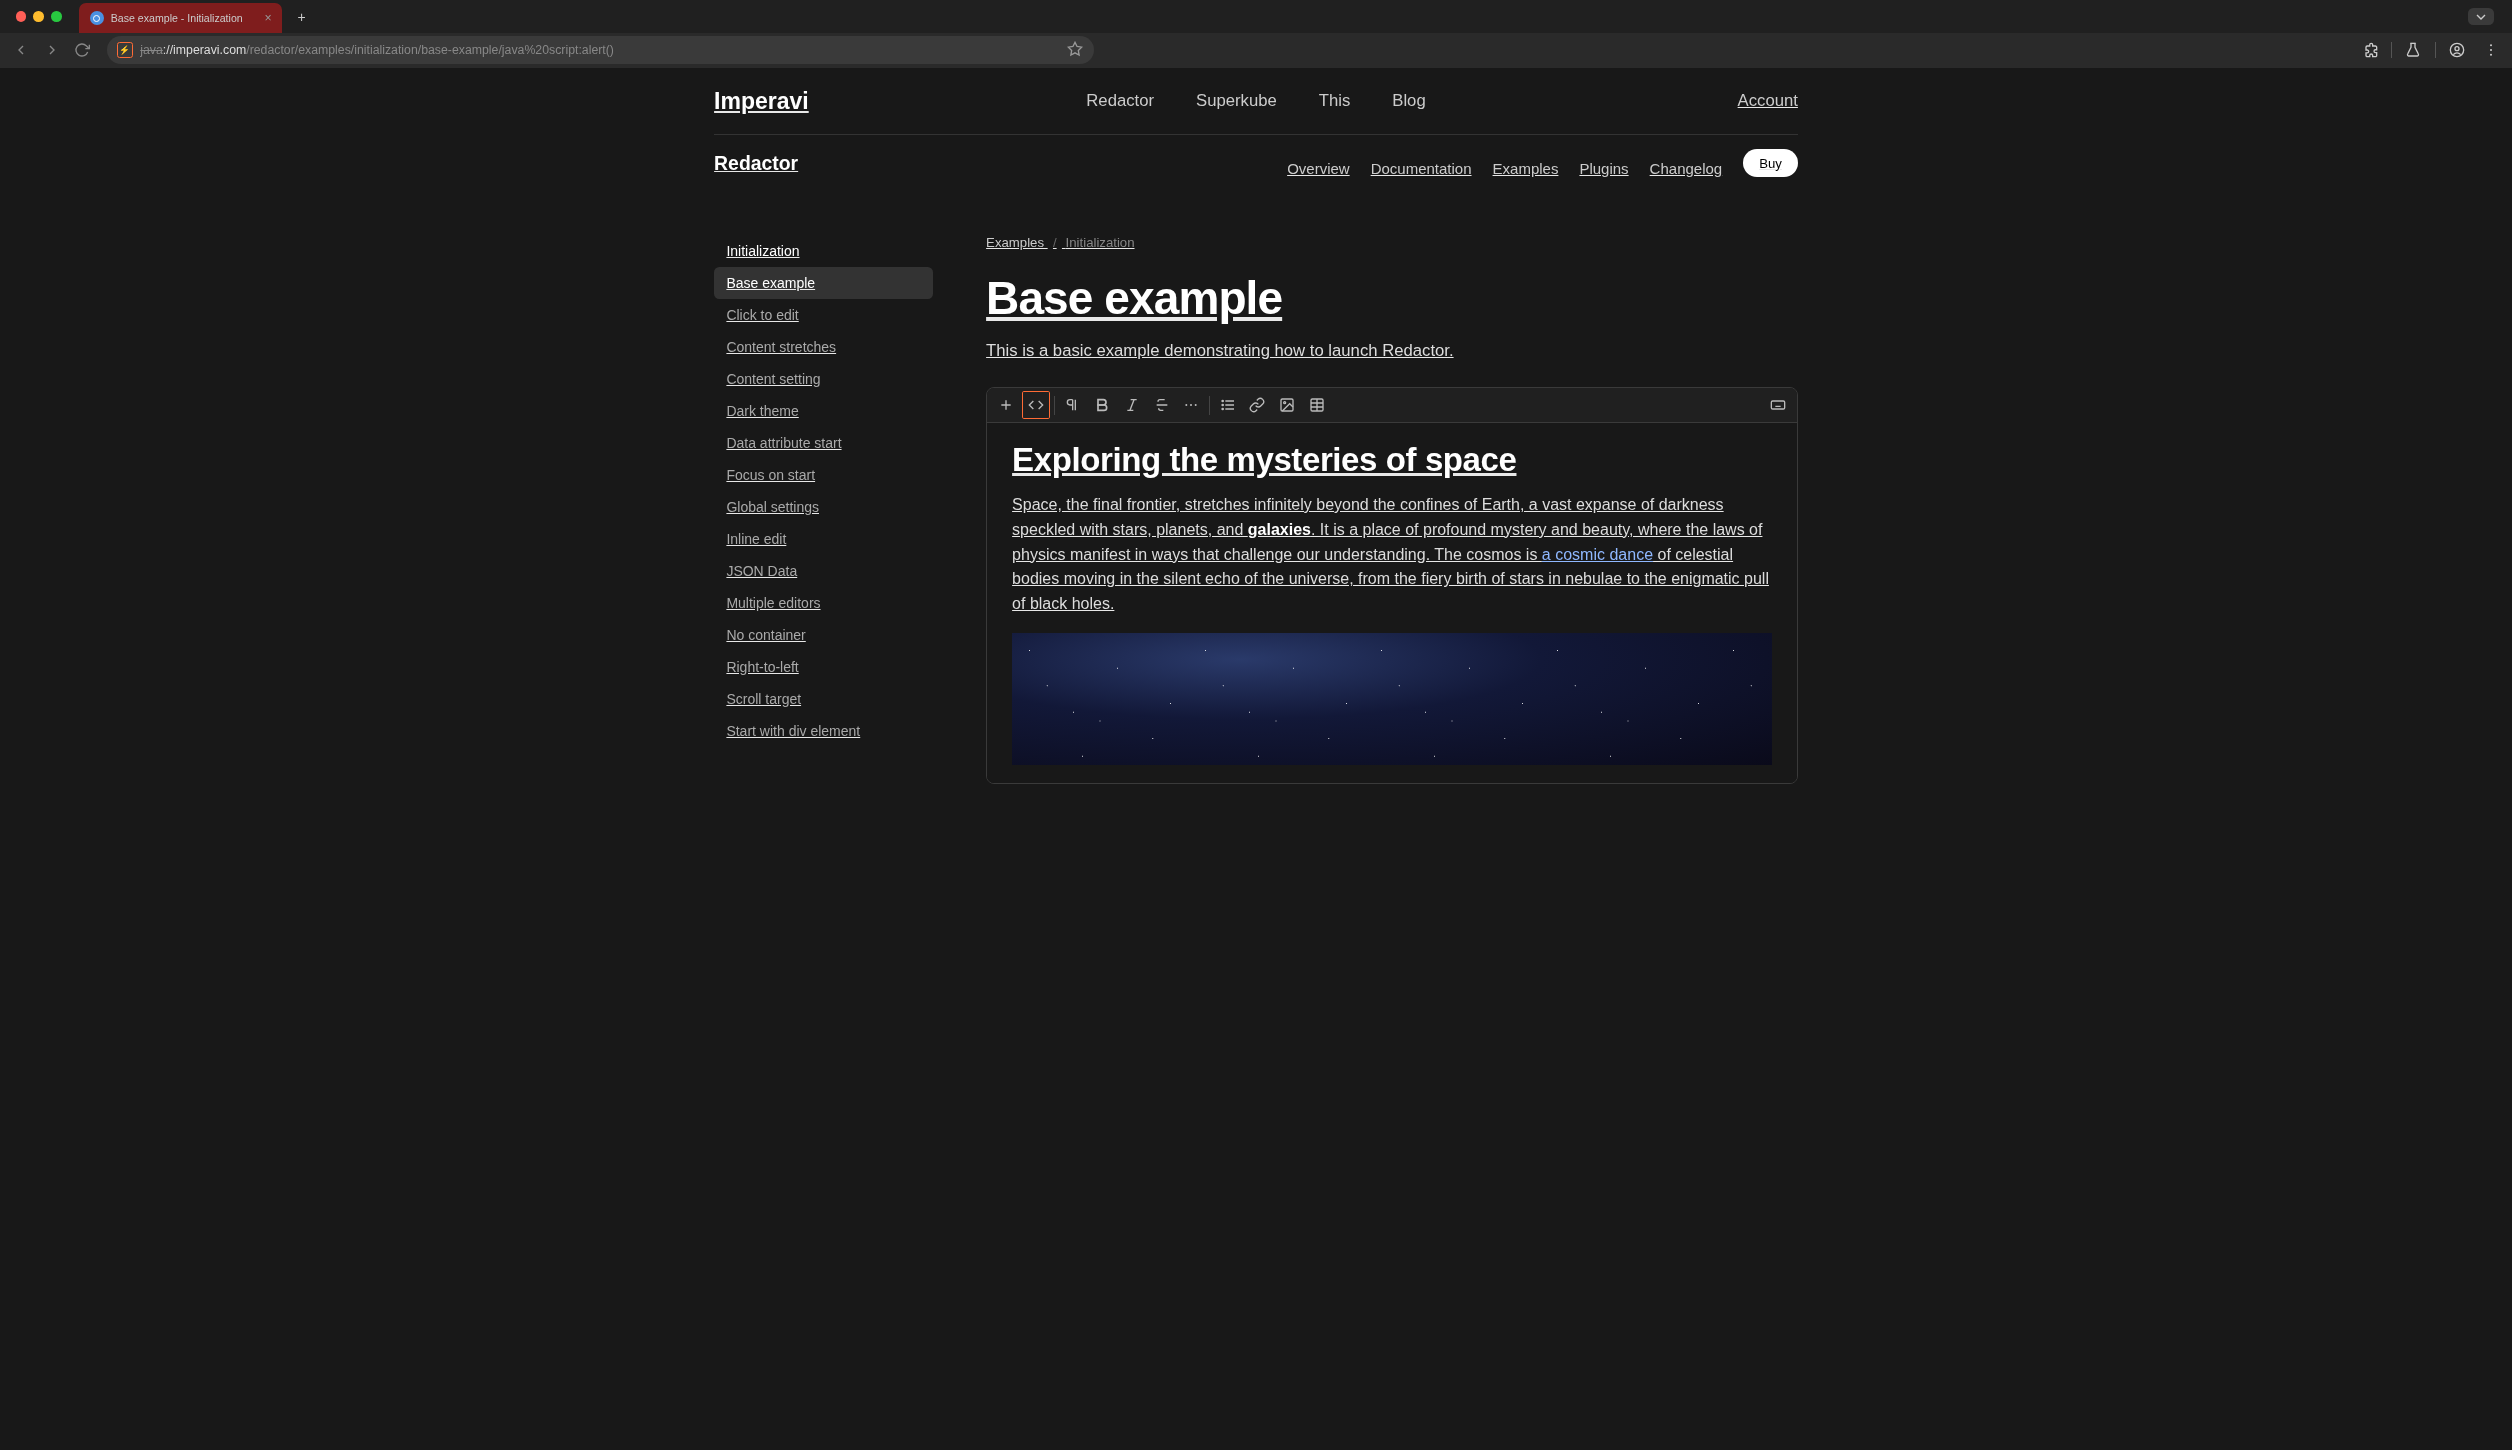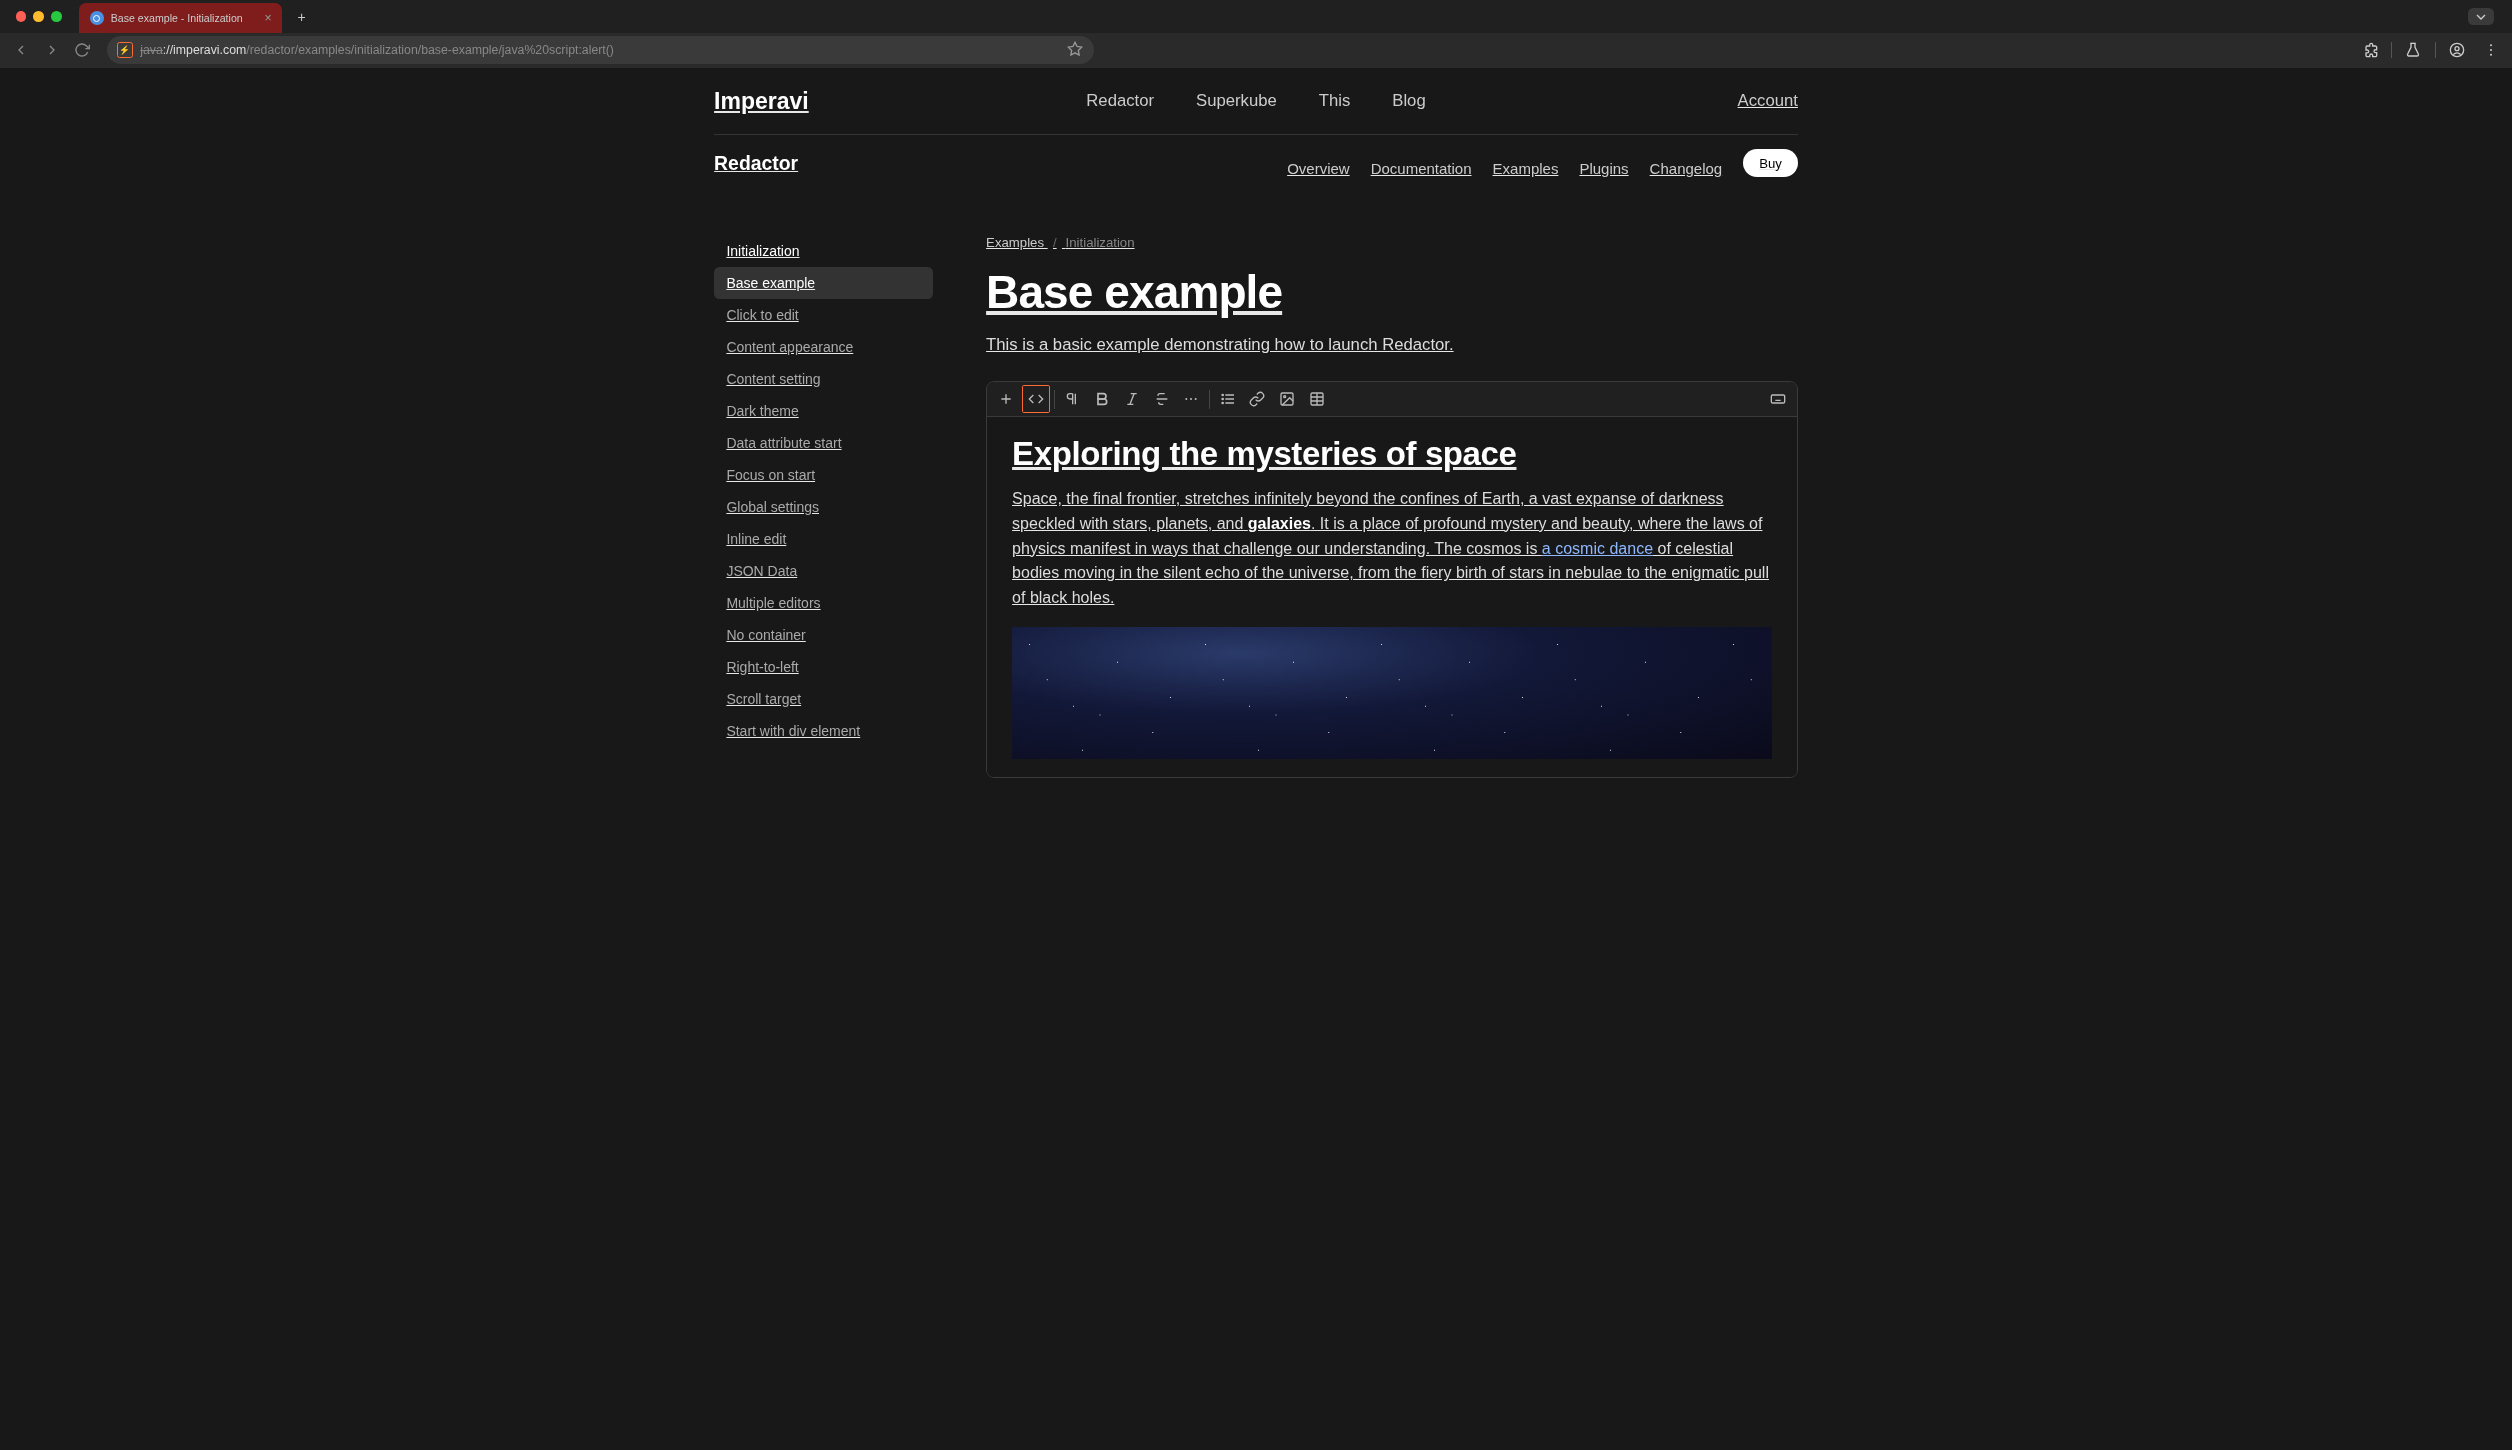--- a/index.html
+++ b/index.html
@@ -47,21 +47,21 @@
 .sub-nav-link { font-size: 15px; color: #ccc; cursor: pointer; }
 .buy-btn { background: #fff; color: #000; padding: 6.2px 16px; border-radius: 16px; font-size: 13.2px; font-weight: 500; cursor: pointer; }
 
 .content-area { display: flex; gap: 53px; padding-top: 44px; }
 .sidebar { width: 219px; flex-shrink: 0; }
 .sidebar-item { padding: 8px 12.3px; font-size: 14px; color: #aaa; cursor: pointer; border-radius: 5.3px; }
 .sidebar-heading { color: #fff; font-weight: 500; }
 .sidebar-item.active { background: #333; color: #fff; }
 
 .main-col { flex: 1; min-width: 0; }
-.breadcrumb { font-size: 13.2px; color: #888; margin-bottom: 15px; }
+.breadcrumb { font-size: 13.2px; color: #888; margin-bottom: 21px; }
 .breadcrumb-link { color: #ccc; }
 .breadcrumb-sep { color: #666; margin: 0 5.3px; }
 .page-title { font-size: 46px; font-weight: 800; color: #fff; margin-bottom: 16px; letter-spacing: -0.9px; }
 .page-desc { font-size: 16.7px; color: #ddd; margin-bottom: 26.4px; }
 
 .editor-frame { border: 0.9px solid #3a3a3a; border-radius: 8px; overflow: hidden; }
 .editor-toolbar { background: #202020; border-bottom: 0.9px solid #3a3a3a; height: 35px; display: flex; align-items: center; padding: 0 5.3px; gap: 1.8px; }
 .tb-btn { width: 28px; height: 28px; display: flex; align-items: center; justify-content: center; color: #bbb; cursor: pointer; border-radius: 2.6px; }
 .tb-btn.highlighted { border: 1.8px solid #ff6b35; border-radius: 1.8px; }
 .tb-sep { width: 0.9px; height: 19.4px; background: #444; margin: 0 1.8px; }
@@ -186,21 +186,21 @@
         <span class="sub-nav-link">Changelog</span>
         <span class="buy-btn">Buy</span>
       </div>
     </div>
 
     <div class="content-area">
       <div class="sidebar">
         <div class="sidebar-item sidebar-heading">Initialization</div>
         <div class="sidebar-item active">Base example</div>
         <div class="sidebar-item">Click to edit</div>
-        <div class="sidebar-item">Content appearance</div>
+        <div class="sidebar-item">Content stretches</div>
         <div class="sidebar-item">Content setting</div>
         <div class="sidebar-item">Dark theme</div>
         <div class="sidebar-item">Data attribute start</div>
         <div class="sidebar-item">Focus on start</div>
         <div class="sidebar-item">Global settings</div>
         <div class="sidebar-item">Inline edit</div>
         <div class="sidebar-item">JSON Data</div>
         <div class="sidebar-item">Multiple editors</div>
         <div class="sidebar-item">No container</div>
         <div class="sidebar-item">Right-to-left</div>

